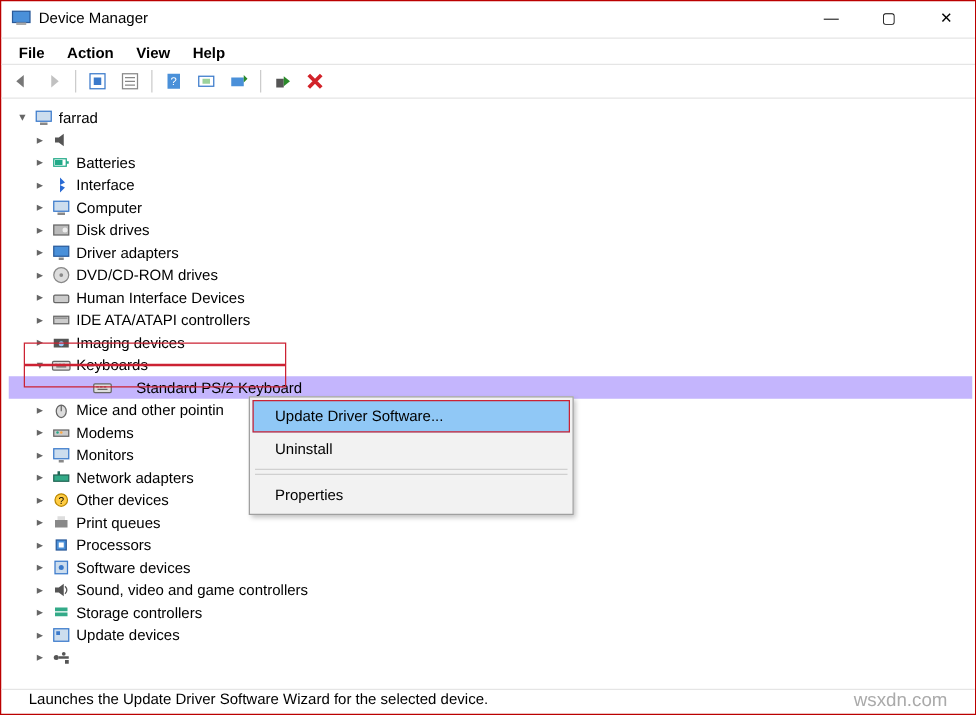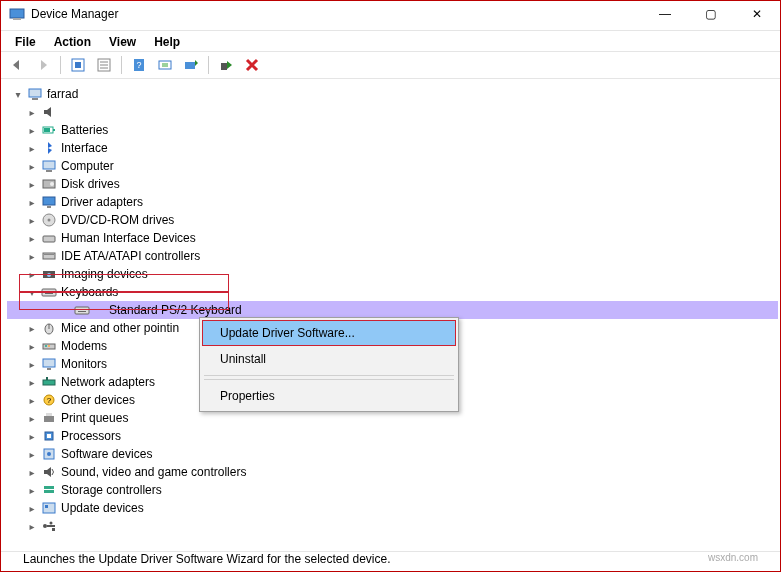--- a/index.html
+++ b/index.html
@@ -60,21 +60,21 @@
   }
   .ctxitem { padding:6px 18px; }
   .ctxitem.hl { background:#90c8f6; border:1px solid #c23; padding:5px 17px; }
   .ctxitem.bold { font-weight:normal; }
   .ctxsep { height:1px; background:#d0d0d0; margin:3px 2px; }
   .status {
     position:absolute; bottom:0; left:0; right:0; height:20px;
     border-top:1px solid #e5e5e5; display:flex; align-items:flex-start;
     padding:0 22px; justify-content:space-between;
   }
-  .watermark { color:#aaa; font-size:10px; }
+  .watermark { color:#aaa; font-size:15px; }
   svg { display:block; }
 </style>
 </head>
 <body>
 
 <div class="titlebar">
   <span class="appicon">
     <svg width="16" height="16">
         <rect x="1" y="3" width="14" height="9" fill="#4a90d9" stroke="#2a5a9a"></rect>
         <rect x="4" y="12" width="8" height="2" fill="#aaa"></rect>

